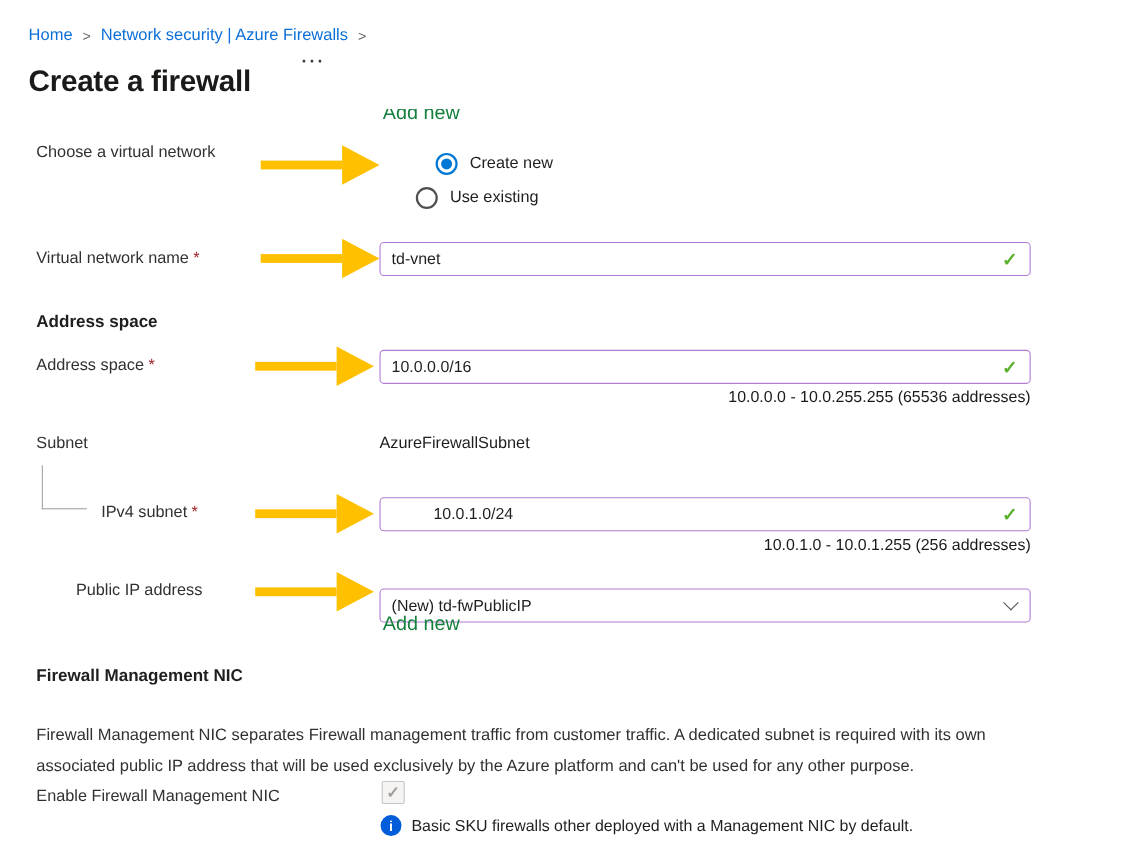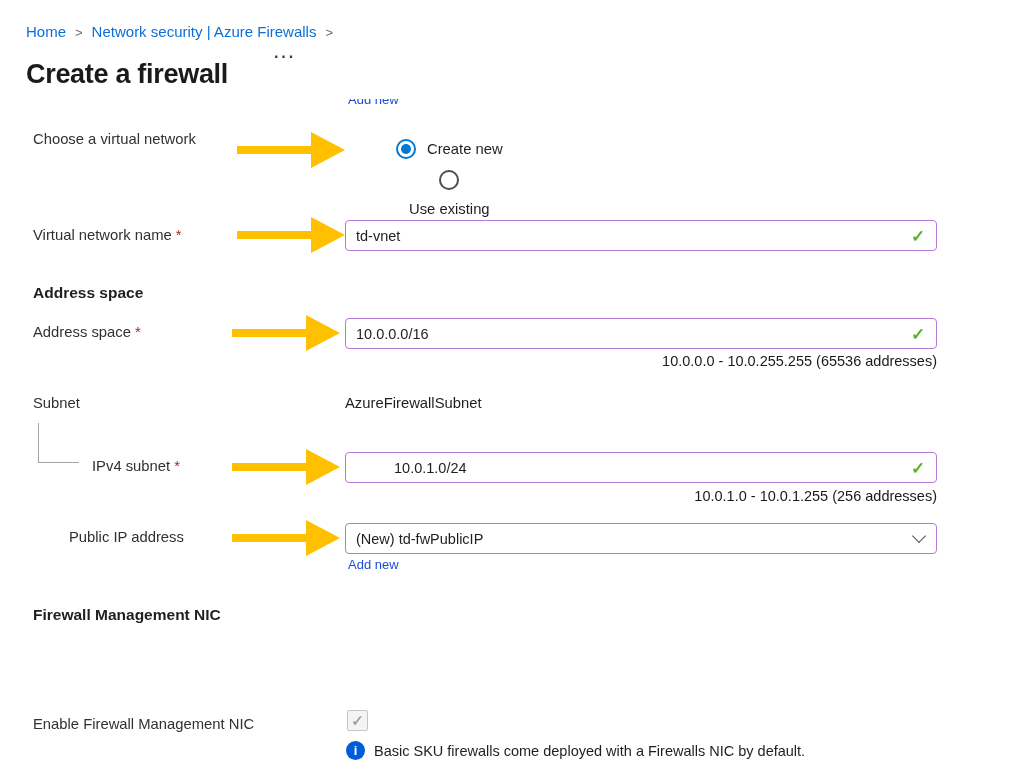--- a/index.html
+++ b/index.html
@@ -18,33 +18,33 @@
 
   
   .lbl{font-size:14.8px;color:#323130;}
   .req{color:#a4262c;margin-left:4px;}
   .section-hdr{font-size:15.5px;font-weight:700;color:#201f1e;}
   .static-val{font-size:14.8px;color:#201f1e;}
   .helper{width:592px;left:345px;text-align:right;font-size:14.5px;color:#1b1a19;}
   .para{left:33px;top:640px;width:935px;font-size:15px;line-height:28px;color:#323130;}
 
   
-  .link{color:#1d4ed8;font-size:13px;cursor:pointer;text-decoration:none;}
+  .link{color:#15803d;font-size:18px;cursor:pointer;text-decoration:none;}
   .clip-top{left:348px;top:99px;width:90px;height:12px;overflow:hidden;}
   .clip-top .link{position:absolute;top:-7px;left:0;}
 
   
   .tb{left:345px;width:592px;height:31px;border:1.6px solid #b47bd4;border-radius:4px;
       box-sizing:border-box;font-size:14.5px;color:#201f1e;padding:0 34px 0 10px;
       font-family:"Liberation Sans",sans-serif;outline:none;background:#fff;}
   .valid-check{left:906px;width:24px;text-align:center;color:#5bb12f;font-size:17px;font-weight:700;}
 
   
   .dd{left:345px;width:592px;height:31px;border:1.6px solid #b47bd4;border-radius:4px;
-      box-sizing:border-box;display:flex;align-items:center;padding:0 12px 0 10px;cursor:pointer;background:#fff;}
+      box-sizing:border-box;display:flex;align-items:center;padding:0 12px 0 10px;cursor:pointer;background:#fff;margin-top:12px;}
   .dd-text{flex:1;font-size:14.5px;color:#201f1e;}
   .chev-down{width:9px;height:9px;border-right:1.8px solid #565554;border-bottom:1.8px solid #565554;
       transform:rotate(45deg);margin-top:-5px;}
 
   
   .radio-row{display:flex;align-items:center;gap:11px;cursor:pointer;margin-left:47px;}
   .radio{width:20px;height:20px;border-radius:50%;box-sizing:border-box;background:#fff;position:relative;}
   .radio.sel{border:2px solid #0078d4;}
   .radio.sel::after{content:"";position:absolute;left:3px;top:3px;width:10px;height:10px;border-radius:50%;background:#0078d4;}
   .radio.unsel{border:2px solid #4f4e4d;}
@@ -92,21 +92,21 @@
 
   <div class="abs arrow" style="left:237px;top:132px;">
     <span class="shaft"></span>
     <span class="head"></span>
   </div>
 
   <div class="abs radio-row" style="left:349px;top:139px;">
     <span class="radio sel"></span>
     <span class="radio-lbl">Create new</span>
   </div>
-  <div class="abs radio-row" style="left:362px;top:170px;flex-direction:column;">
+  <div class="abs radio-row" style="left:331px;top:170px;">
     <span class="radio unsel"></span>
     <span class="radio-lbl">Use existing</span>
   </div>
 
   <span class="abs lbl" style="left:33px;top:227px;">
     <span>Virtual network name</span><span class="req">*</span>
   </span>
   <div class="abs arrow" style="left:237px;top:217px;">
     <span class="shaft"></span>
     <span class="head"></span>
@@ -148,20 +148,21 @@
     <span class="shaft"></span>
     <span class="head"></span>
   </div>
   <div class="abs dd" style="top:523px;">
     <span class="dd-text">(New) td-fwPublicIP</span>
     <span class="chev-down"></span>
   </div>
   <a class="abs link" style="left:348px;top:557px;">Add new</a>
 
   <span class="abs section-hdr" style="left:33px;top:606px;">Firewall Management NIC</span>
+  <p class="abs para">Firewall Management NIC separates Firewall management traffic from customer traffic. A dedicated subnet is required with its own associated public IP address that will be used exclusively by the Azure platform and can't be used for any other purpose.</p>
 
   <span class="abs lbl" style="left:33px;top:716px;">Enable Firewall Management NIC</span>
   <span class="abs cb" aria-disabled="true">✓</span>
 
   <span class="abs info-icon">i</span>
-  <span class="abs info-text">Basic SKU firewalls come deployed with a Firewalls NIC by default.</span>
+  <span class="abs info-text">Basic SKU firewalls other deployed with a Management NIC by default.</span>
 
 </div>
 
 </body></html>

